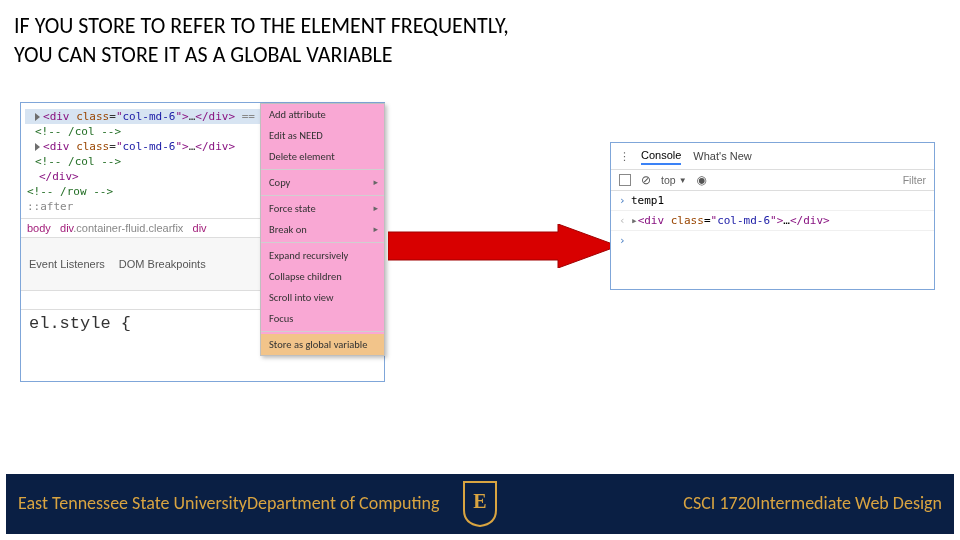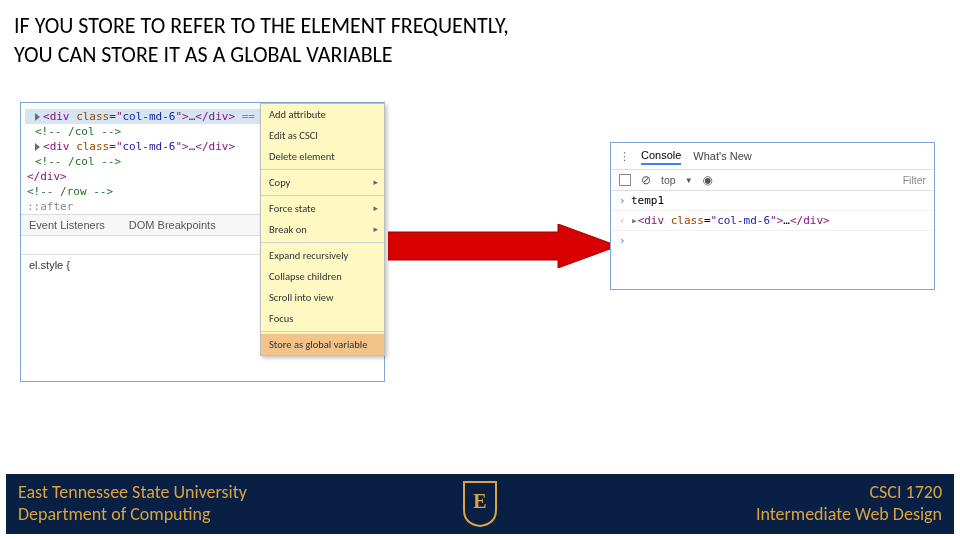--- a/index.html
+++ b/index.html
@@ -30,35 +30,35 @@
   .attr-name { color: #994500; }
   .attr-val { color: #1a1aa6; }
   .dom-comment { color: #236e25; }
   .dom-after { color: #888; text-align: center; }
   .breadcrumb {
     margin-top: 4px; padding: 3px 6px; border-top: 1px solid #ddd;
     font-size: 11px; color: #a21e7a; font-family: "Segoe UI", sans-serif;
   }
   .breadcrumb .cls { color: #888; }
   .tabs-row {
-    display: flex; gap: 24px; padding: 4px 8px; font-size: 11px; color: #555;
+    display: flex; gap: 14px; padding: 20px 8px; font-size: 11px; color: #555;
     border-top: 1px solid #ddd; border-bottom: 1px solid #ddd; background: #f7f7f7;
   }
   .styles-row {
     display: flex; align-items: center; gap: 6px; padding: 3px 6px;
     border-bottom: 1px solid #ddd; font-size: 11px; background: #fff;
   }
   .styles-row .hov { border-left: 1px solid #ccc; border-right: 1px solid #ccc; padding: 0 4px; }
   .styles-row .plus { font-weight: bold; }
-  .style-block { padding: 4px 8px; font-family: Liberation Sans, sans-serif; font-size: 11px; color: #333; }
+  .style-block { padding: 4px 8px; font-family: Liberation Mono, monospace; font-size: 17px; color: #333; }
 
   
   .ctx-menu {
     position: absolute; left: 260px; top: 103px; width: 125px;
-    background: #fef9c3; border: 1px solid #bfbfbf;
+    background: #f9a8d4; border: 1px solid #bfbfbf;
     box-shadow: 2px 2px 4px rgba(0,0,0,0.25);
     font-size: 10.5px; color: #333;
   }
   .ctx-item { padding: 4px 8px; position: relative; }
   .ctx-item.hi { background: #f2c48a; }
   .ctx-sep { height: 1px; background: #d0d0d0; margin: 2px 0; }
   .ctx-item .sub { position: absolute; right: 6px; top: 4px; font-size: 9px; color: #666; }
 
   
   .right-panel {
@@ -71,21 +71,21 @@
   }
   .rp-tabs .dots { letter-spacing: -1px; color: #666; }
   .rp-tabs .tab { padding: 2px 0; }
   .rp-tabs .tab.active { border-bottom: 2px solid #3b82f6; color: #000; font-weight: 500; }
   .rp-toolbar {
     display: flex; align-items: center; gap: 10px; padding: 3px 8px;
     border-bottom: 1px solid #ddd; color: #555; font-size: 10.5px;
   }
   .rp-toolbar .iconbox { width: 12px; height: 12px; border: 1px solid #888; }
   .rp-toolbar .eye { font-size: 12px; }
-  .rp-toolbar .dropdown { display: flex; align-items: center; gap: 9px; }
+  .rp-toolbar .dropdown { display: flex; align-items: center; gap: 3px; }
   .rp-toolbar .dropdown .dd { font-size: 8px; }
   .rp-toolbar .spacer { flex: 1; }
   .rp-toolbar .filt { color: #888; }
   .rp-body { font-family: Consolas, monospace; font-size: 11px; }
   .rp-line { display: flex; align-items: center; padding: 3px 8px; border-bottom: 1px solid #f0f0f0; }
   .rp-line .pre { width: 12px; color: #888; }
   .rp-line .chev-in { color: #4078c0; }
   .rp-line .chev-out { color: #bbb; }
   .rp-line .cursor-prompt { color: #4078c0; }
 
@@ -95,21 +95,21 @@
     width: 230px; height: 44px; pointer-events: none;
   }
 
   
   .footer {
     position: absolute; left: 6px; bottom: 6px; right: 6px; height: 60px;
     background: #0a1f44; color: #d9a441;
     display: flex; align-items: center; justify-content: space-between;
     padding: 0 12px; font-size: 18px;
   }
-  .footer .left, .footer .right { display: flex; flex-direction: column; line-height: 1.2; }
+  .footer .left, .footer .right { display: flex; line-height: 1.2; }
   .footer .right { text-align: right; }
   .footer .logo {
     width: 40px; height: 48px; position: absolute; left: 50%; transform: translateX(-50%);
   }
 </style>
 </head>
 <body>
 
 <div class="title">
   <span>IF YOU STORE TO REFER TO THE ELEMENT FREQUENTLY,</span><br>
@@ -119,40 +119,45 @@
 <div class="panel left-panel">
   <div class="dom-area">
     <div class="dom-line highlight">
       <span class="tri"></span><span class="tag-punct">&lt;</span><span class="tag-name">div</span> <span class="attr-name">class</span>=<span class="tag-punct">"</span><span class="attr-val">col-md-6</span><span class="tag-punct">"</span><span class="tag-punct">&gt;</span>…<span class="tag-punct">&lt;/</span><span class="tag-name">div</span><span class="tag-punct">&gt;</span><span style="color:#888"> == $0</span>
     </div>
     <div class="dom-line"><span class="dom-comment">&lt;!-- /col --&gt;</span></div>
     <div class="dom-line">
       <span class="tri"></span><span class="tag-punct">&lt;</span><span class="tag-name">div</span> <span class="attr-name">class</span>=<span class="tag-punct">"</span><span class="attr-val">col-md-6</span><span class="tag-punct">"</span><span class="tag-punct">&gt;</span>…<span class="tag-punct">&lt;/</span><span class="tag-name">div</span><span class="tag-punct">&gt;</span>
     </div>
     <div class="dom-line"><span class="dom-comment">&lt;!-- /col --&gt;</span></div>
-    <div class="dom-line" style="padding-left:2px;"><span class="tag-punct">&lt;/div&gt;</span></div>
+    <div class="dom-line" style="padding-left:2px;margin-left:12px;"><span class="tag-punct">&lt;/div&gt;</span></div>
     <div class="dom-line" style="padding-left:2px;"><span class="dom-comment">&lt;!-- /row --&gt;</span></div>
     <div class="dom-line" style="padding-left:2px;"><span class="dom-after">::after</span></div>
+  </div>
+  <div class="breadcrumb">
+    <span>body</span>&nbsp;&nbsp;
+    <span>div</span><span class="cls">.container-fluid.clearfix</span>&nbsp;&nbsp;
+    <span>div</span>
   </div>
   <div class="tabs-row">
     <span>Event Listeners</span>
     <span>DOM Breakpoints</span>
   </div>
   <div class="styles-row">
     <span style="flex:1"></span>
     <span class="hov">:hov</span>
     <span>.cls</span>
     <span class="plus">+</span>
   </div>
   <div class="style-block">el.style {</div>
 </div>
 
 <div class="ctx-menu">
   <div class="ctx-item">Add attribute</div>
-  <div class="ctx-item">Edit as CSCI</div>
+  <div class="ctx-item">Edit as NEED</div>
   <div class="ctx-item">Delete element</div>
   <div class="ctx-sep"></div>
   <div class="ctx-item"><span>Copy</span><span class="sub">▸</span></div>
   <div class="ctx-sep"></div>
   <div class="ctx-item"><span>Force state</span><span class="sub">▸</span></div>
   <div class="ctx-item"><span>Break on</span><span class="sub">▸</span></div>
   <div class="ctx-sep"></div>
   <div class="ctx-item">Expand recursively</div>
   <div class="ctx-item">Collapse children</div>
   <div class="ctx-item">Scroll into view</div>

